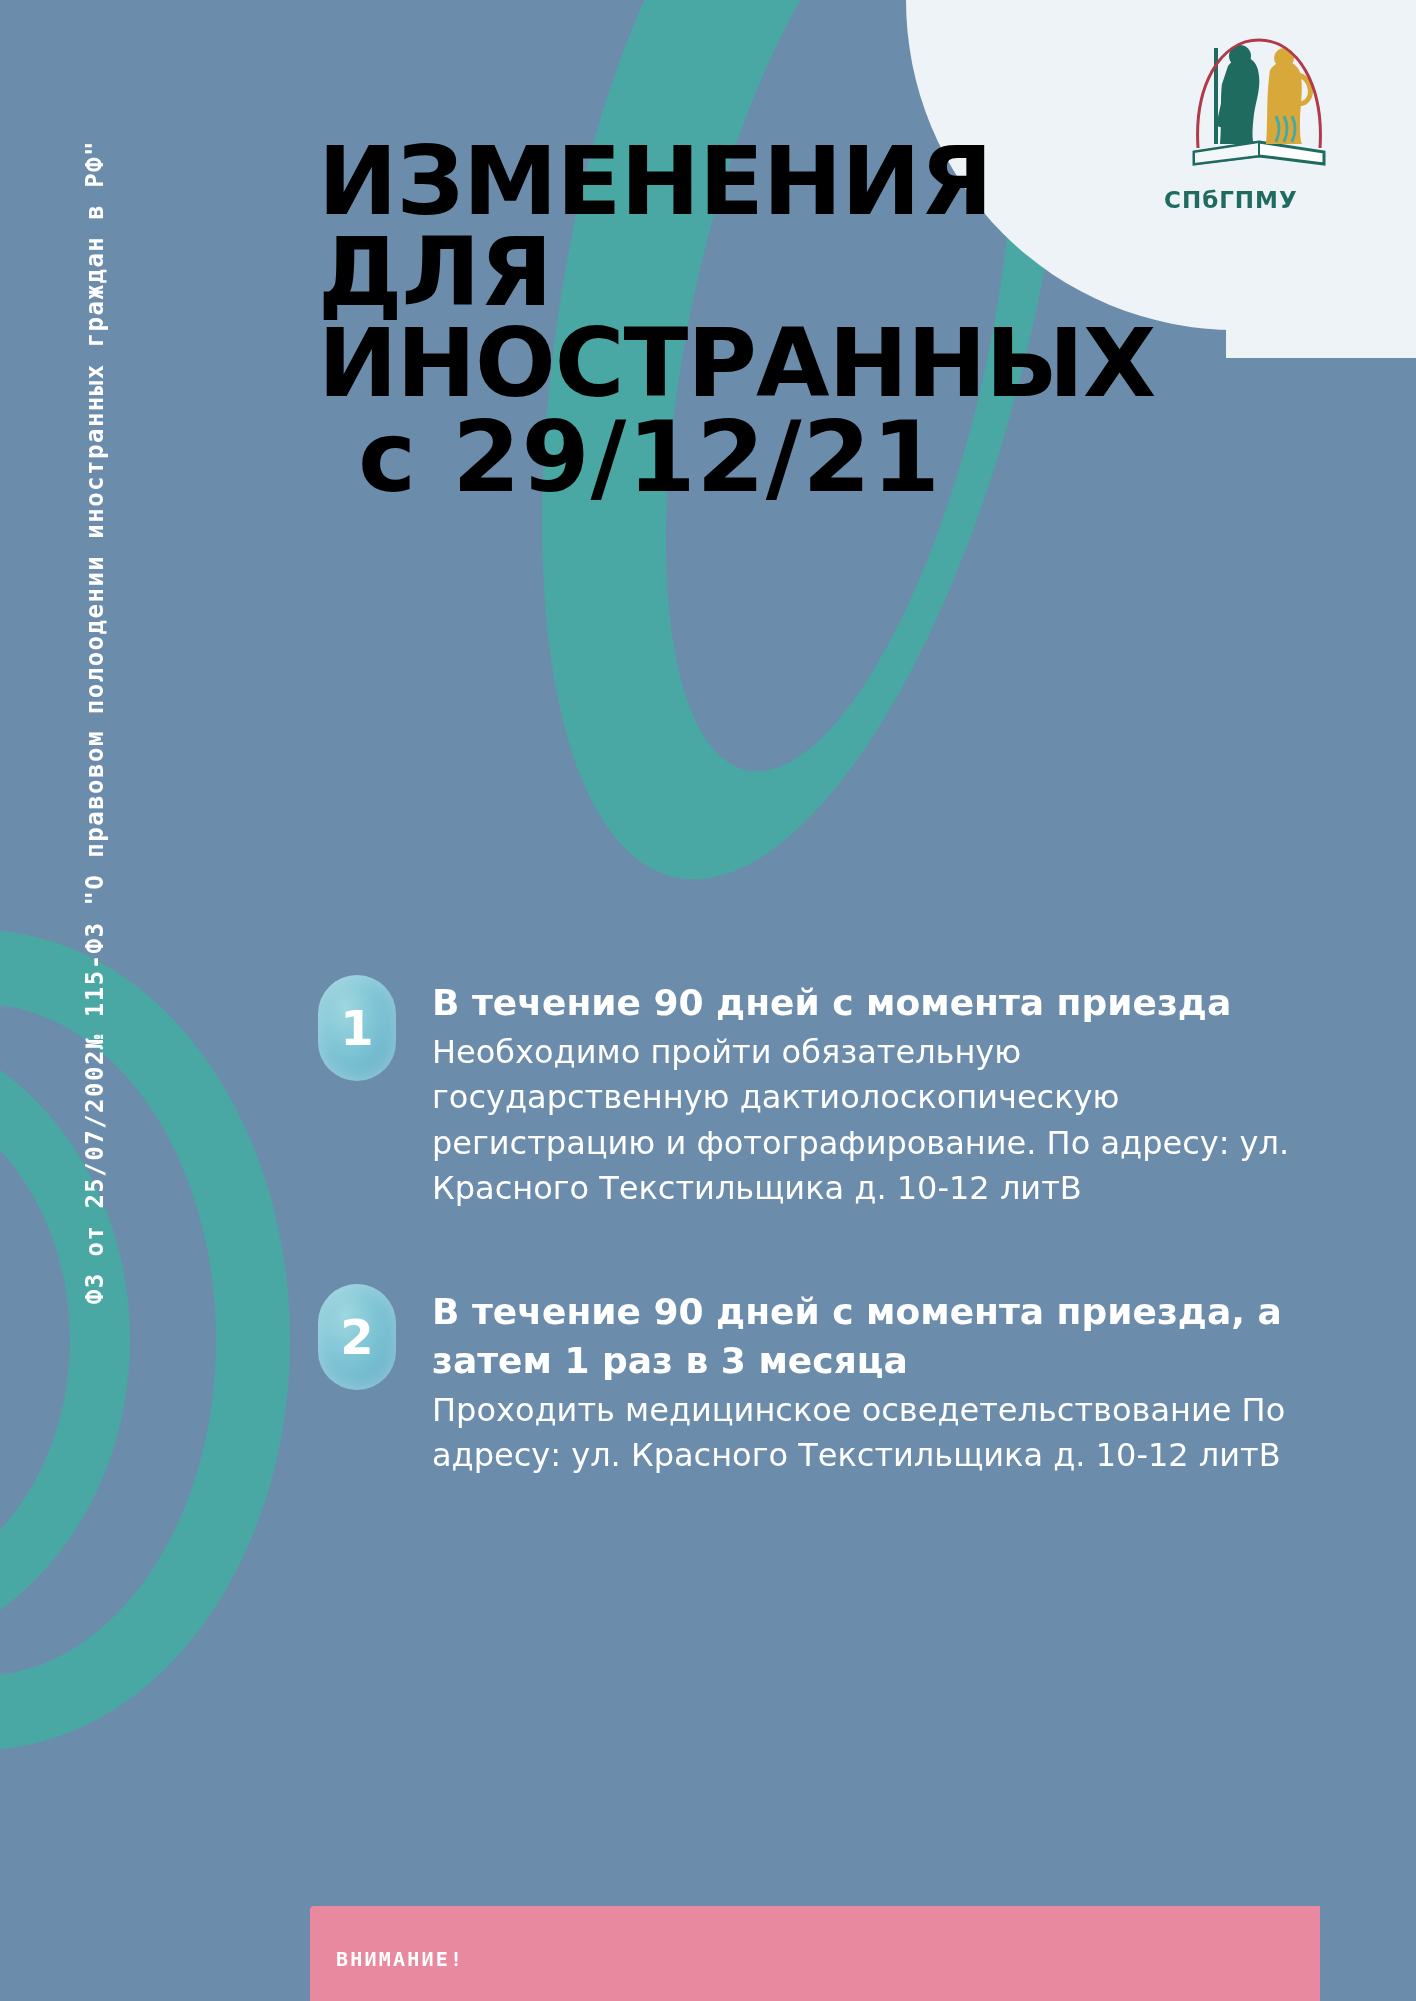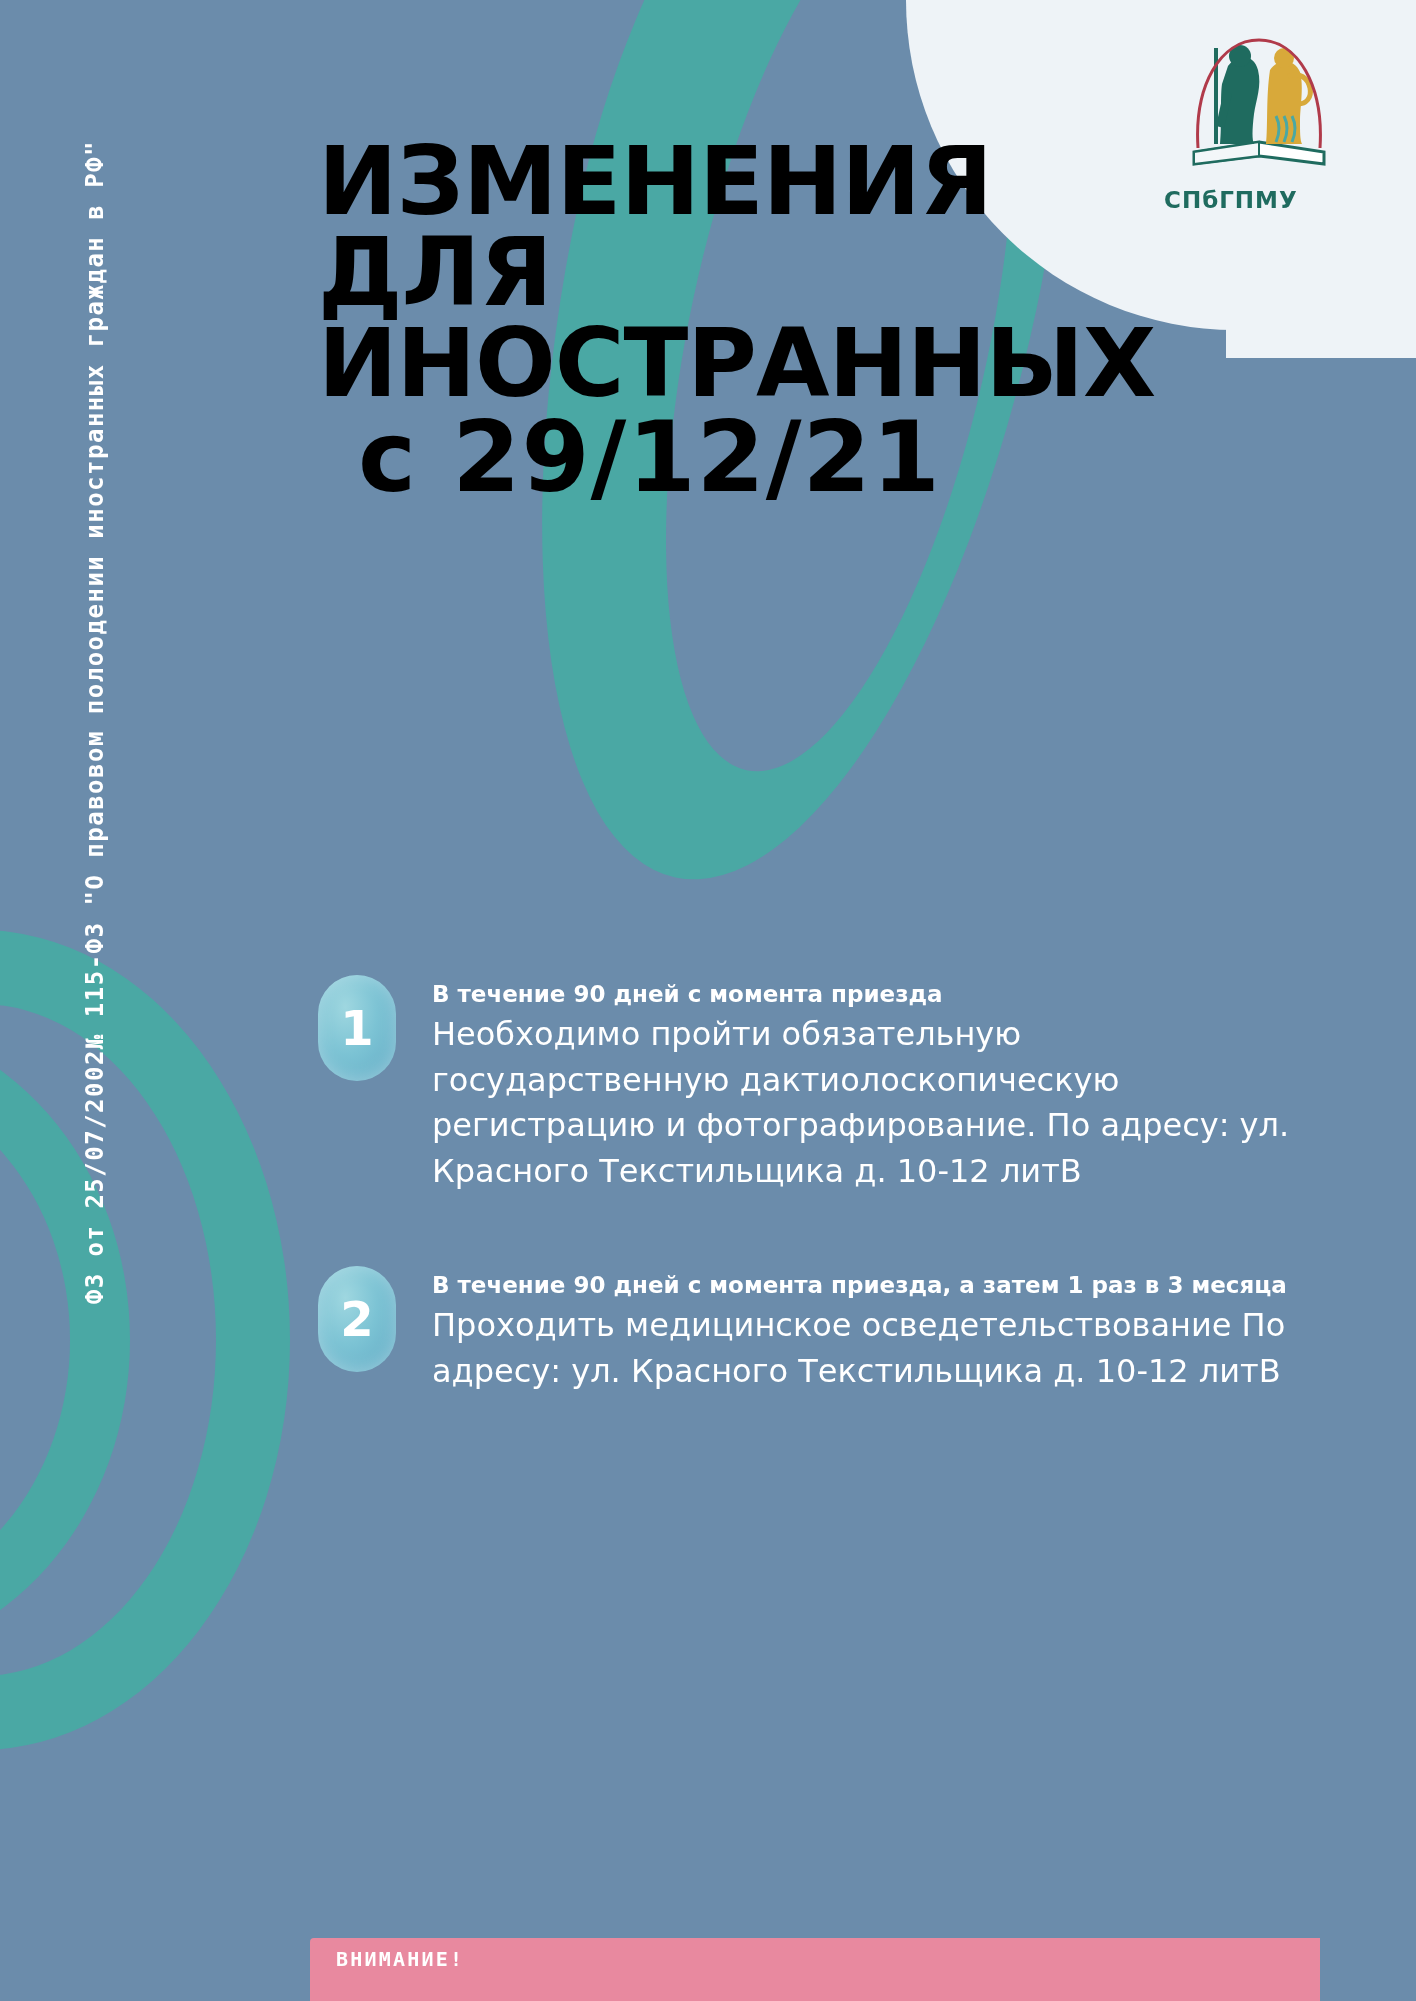--- a/index.html
+++ b/index.html
@@ -172,39 +172,39 @@
   }
   .item-body {
     color: #ffffff;
     font-family: "DejaVu Sans", sans-serif;
     font-size: 32px;
     line-height: 1.42;
     padding-top: 4px;
   }
   .item-title {
     font-weight: bold;
-    font-size: 23px;
+    font-size: 36px;
     line-height: 1.36;
     display: block;
     margin-bottom: 2px;
   }
   .item-text {
     display: block;
     font-weight: normal;
   }
 
   
   .warning {
     position: absolute;
     left: 310px;
     bottom: 0;
     width: 1010px;
     background: #e8899f;
     color: #ffffff;
-    padding: 6px 26px 26px 26px;
+    padding: 38px 26px 26px 26px;
     box-sizing: border-box;
     font-family: "DejaVu Sans Mono", monospace;
     font-weight: bold;
     font-size: 20px;
     letter-spacing: 2.2px;
     line-height: 1.55;
     border-top-left-radius: 4px;
   }
   .warning .wtitle {
     display: block;

